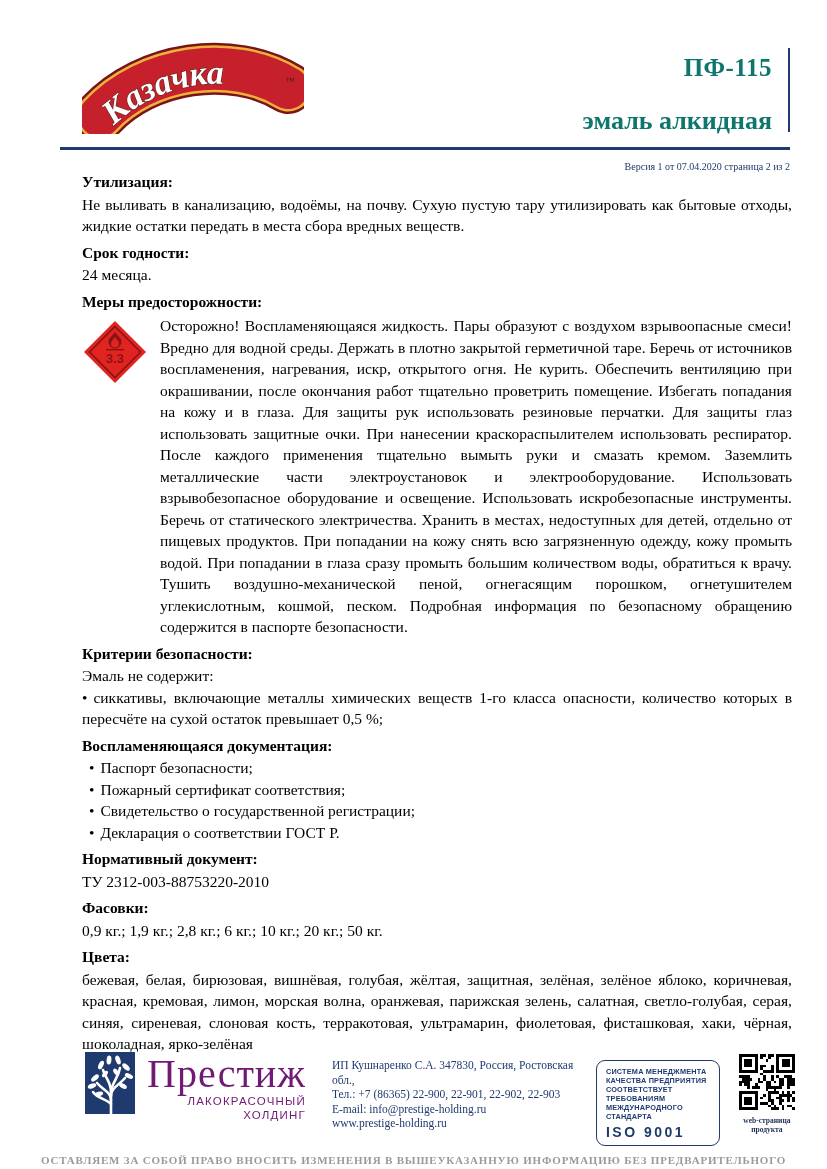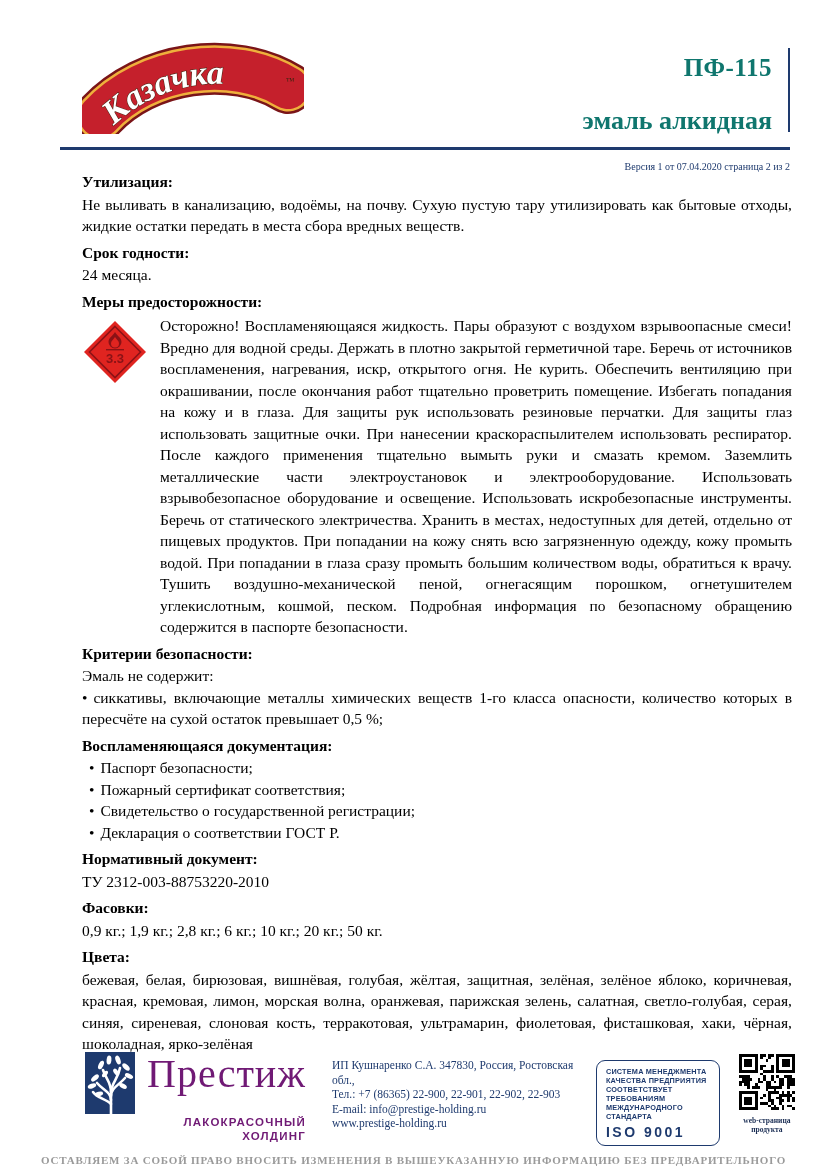--- a/index.html
+++ b/index.html
@@ -35,21 +35,21 @@
   .precautions .para { flex:1; }
   .bullet-line { text-align:justify; }
   .bullet-line .glyph { padding-right:6px; }
   .doc-bullets .bullet-line { padding-left:7px; text-align:left; }
 
   
   .footer { position:absolute; left:0; right:0; top:1052px; }
   .footer-row { display:flex; align-items:flex-start; padding-left:85px; }
   .company-block { margin-left:12px; color:#701a75; margin-top:2px;text-align:right; }
   .company-name { font-size:40px; line-height:40px; letter-spacing:1px; }
-  .company-sub { font-family:"Liberation Sans", sans-serif; font-weight:bold; font-size:11.5px; letter-spacing:1.2px; line-height:14px; margin-top:21px; }
+  .company-sub { font-family:"Liberation Sans", sans-serif; font-weight:normal; font-size:11.5px; letter-spacing:1.2px; line-height:14px; margin-top:0; }
   .address-block { margin-left:26px; margin-top:6px; color:#1e3a6e; font-size:11.5px; line-height:14.5px; width:250px; }
   .iso-badge { margin-left:14px; margin-top:8px; border:1.5px solid #1e3a6e; border-radius:9px; padding:6px 9px 5px 9px; color:#1e3a6e; width:124px; }
   .iso-lines { font-family:"Liberation Sans", sans-serif; font-weight:bold; font-size:7.3px; line-height:9px; letter-spacing:.2px; }
   .iso-title { font-family:"Liberation Sans", sans-serif; font-weight:bold; font-size:14px; letter-spacing:2.5px; margin-top:3px; }
   .qr-block { margin-left:16px; margin-top:2px; text-align:center; width:62px; }
   .qr-caption { font-size:7.5px; font-weight:bold; line-height:9px; color:#1c2f55; margin-top:2px; }
   .disclaimer { text-align:center; margin-top:8px; color:#9a9a9a; font-weight:bold; font-size:11px; letter-spacing:.8px; }
 </style>
 </head>
 <body>

